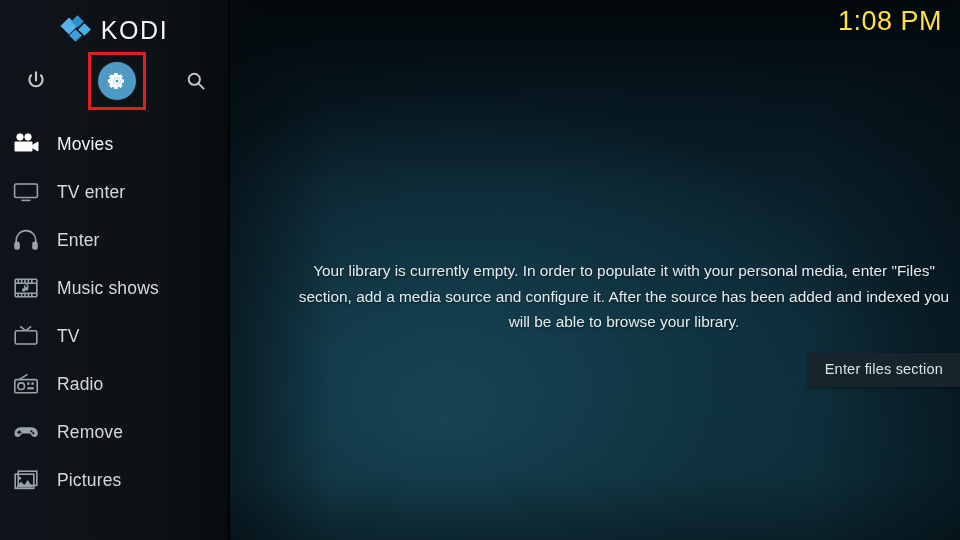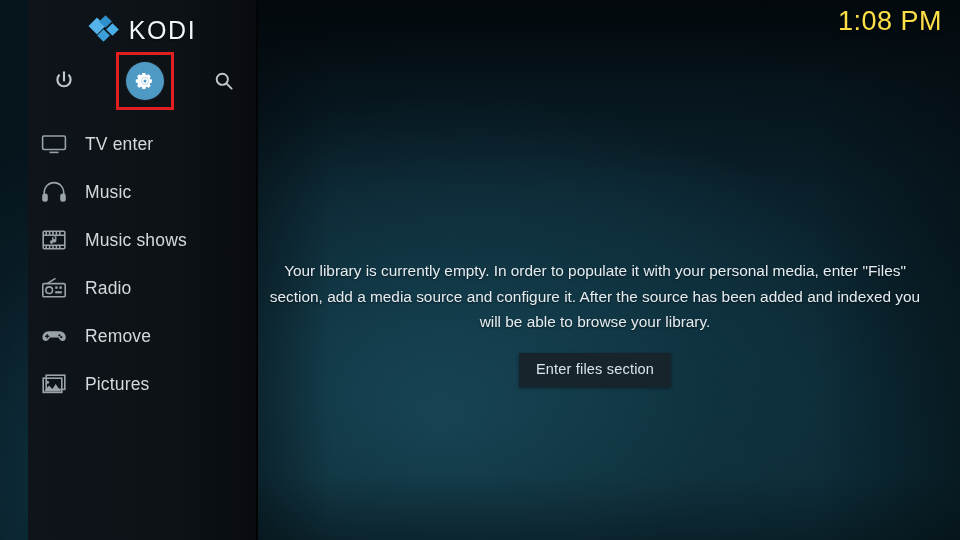--- a/index.html
+++ b/index.html
@@ -28,21 +28,20 @@
       linear-gradient(180deg, rgba(2,6,9,0.85) 0%, rgba(2,6,9,0.18) 16%, rgba(2,6,9,0.0) 34%, rgba(2,6,9,0.22) 88%, rgba(2,6,9,0.5) 100%);
     pointer-events:none;
   }
 
   
   #sidebar {
     position:absolute; left:0; top:0; width:230px; height:540px;
     background:
       linear-gradient(90deg, #0e1419 0%, #0d1217 62%, #0a0e12 88%, #080b0e 100%);
     z-index:5;
-    margin-left:28px;
   }
   #sidebar:after{
     content:""; position:absolute; right:0; top:0; width:2px; height:540px;
     background:linear-gradient(180deg, rgba(0,0,0,0.6), rgba(0,0,0,0.85));
   }
 
   
   #logo-row { position:absolute; left:0; top:13px; width:230px; height:34px; display:flex; align-items:center; justify-content:center; }
   #kodi-mark { width:30px; height:26px; position:relative; margin-right:9px; }
   #kodi-mark i { position:absolute; display:block; background:#3ea5e0; }
@@ -101,21 +100,21 @@
     position:absolute; left:230px; top:0; width:730px; height:540px;
     z-index:3;
   }
   #clock {
     position:absolute; right:18px; top:6px;
     color:#fde047; font-size:27px; font-weight:300; letter-spacing:.5px;
     text-shadow:0 1px 3px rgba(0,0,0,.6);
   }
   #empty-block {
     position:absolute; left:0; top:258px; width:730px;
-    display:flex; flex-direction:column; align-items:center;
+    display:flex; flex-direction:column; align-items:flex-end;
   }
   #empty-text {
     width:672px; text-align:center;
     color:#e6edf1; font-size:15.4px; line-height:25.5px; font-weight:400;
     text-shadow:0 1px 2px rgba(0,0,0,.55);
   }
   #btn-row { margin-top:18px; display:flex; gap:4px; justify-content:center; }
   .action-btn {
     background:#17242c;
     color:#dbe4e9; font-size:14.5px; font-family:"Liberation Sans", sans-serif;
@@ -182,55 +181,75 @@
           <circle cx="10.3" cy="10.3" r="5.6" fill="none" stroke="#c2cace" stroke-width="1.9"></circle>
           <path d="M14.6 14.6 L19.6 19.6" stroke="#c2cace" stroke-width="1.9" stroke-linecap="round"></path>
         </svg>
       </div>
     </div>
 
     <div class="gear-highlight"></div>
 
     <div id="menu">
 
+      <div class="menu-item first">
+        <span class="menu-icon">
+          <svg width="26" height="22" viewBox="0 0 26 22">
+            <circle cx="7" cy="4" r="3.2" fill="#ffffff"></circle>
+            <circle cx="15" cy="4" r="3.2" fill="#ffffff"></circle>
+            <path d="M2 9 h17 v9 h-17 z" fill="#ffffff"></path>
+            <path d="M19 12.5 L25 9 v9 l-6 -3.5 z" fill="#ffffff"></path>
+          </svg>
+        </span>
+        <span class="menu-label">Movies</span>
+      </div>
 
       <div class="menu-item">
         <span class="menu-icon">
           <svg width="26" height="22" viewBox="0 0 26 22">
             <rect x="1.6" y="3" width="22.8" height="13.5" rx="1.4" class="ic-s"></rect>
             <path d="M8.5 19.4 h9" class="ic-s"></path>
           </svg>
         </span>
         <span class="menu-label">TV enter</span>
       </div>
 
       <div class="menu-item">
         <span class="menu-icon">
           <svg width="26" height="22" viewBox="0 0 26 22">
             <path d="M3.2 15 V11.4 a9.8 9.8 0 0 1 19.6 0 V15" class="ic-s" stroke-width="2"></path>
             <rect x="1.2" y="12.6" width="5.6" height="8.2" rx="2.5" class="ic"></rect>
             <rect x="19.2" y="12.6" width="5.6" height="8.2" rx="2.5" class="ic"></rect>
           </svg>
         </span>
-        <span class="menu-label">Music</span>
+        <span class="menu-label">Enter</span>
       </div>
 
       <div class="menu-item">
         <span class="menu-icon">
           <svg width="26" height="22" viewBox="0 0 26 22">
             <rect x="2.2" y="2.2" width="21.6" height="17.6" rx="1" class="ic-s"></rect>
             <path d="M2.2 6.2 h21.6 M2.2 16.2 h21.6" class="ic-s" stroke-width="1.2"></path>
             <path d="M5.2 2.2 v4 M8.6 2.2 v4 M12 2.2 v4 M15.4 2.2 v4 M18.8 2.2 v4" class="ic-s" stroke-width="1.1"></path>
             <path d="M5.2 16.2 v3.6 M8.6 16.2 v3.6 M12 16.2 v3.6 M15.4 16.2 v3.6 M18.8 16.2 v3.6" class="ic-s" stroke-width="1.1"></path>
             <path d="M12.4 8.3 v4.8 a1.7 1.7 0 1 1 -1.3 -1.65 V8.3 l4.3 -1.1 v4.6 a1.7 1.7 0 1 1 -1.3 -1.65 V7.2" class="ic" stroke="#9aa3a8" stroke-width="0.7"></path>
           </svg>
         </span>
         <span class="menu-label">Music shows</span>
       </div>
 
+      <div class="menu-item">
+        <span class="menu-icon">
+          <svg width="26" height="22" viewBox="0 0 26 22">
+            <path d="M7.2 1.4 L12.6 5.6 M18.2 1.4 L12.9 5.6" class="ic-s" stroke-width="1.3"></path>
+            <rect x="2.2" y="5.8" width="21.6" height="13.2" rx="1.6" class="ic-s" stroke-width="1.8"></rect>
+          </svg>
+        </span>
+        <span class="menu-label">TV</span>
+      </div>
 
       <div class="menu-item">
         <span class="menu-icon">
           <svg width="26" height="22" viewBox="0 0 26 22">
             <path d="M14.5 1.4 L6.4 6.4" class="ic-s" stroke-width="1.3"></path>
             <rect x="1.8" y="6.6" width="22.4" height="13.2" rx="1.4" class="ic-s" stroke-width="1.6"></rect>
             <circle cx="8.2" cy="13.2" r="3.3" class="ic-s" stroke-width="1.5"></circle>
             <rect x="14.2" y="9.4" width="2.4" height="2.4" class="ic"></rect>
             <rect x="18.4" y="9.4" width="2.4" height="2.4" class="ic"></rect>
             <rect x="14.2" y="14.2" width="6.6" height="2.2" class="ic"></rect>

